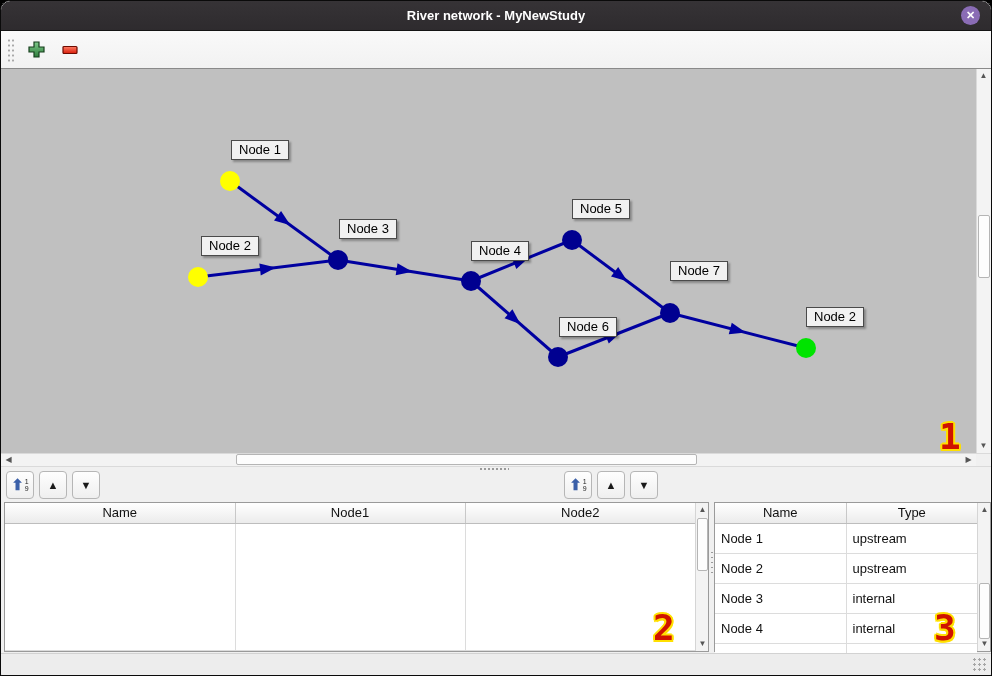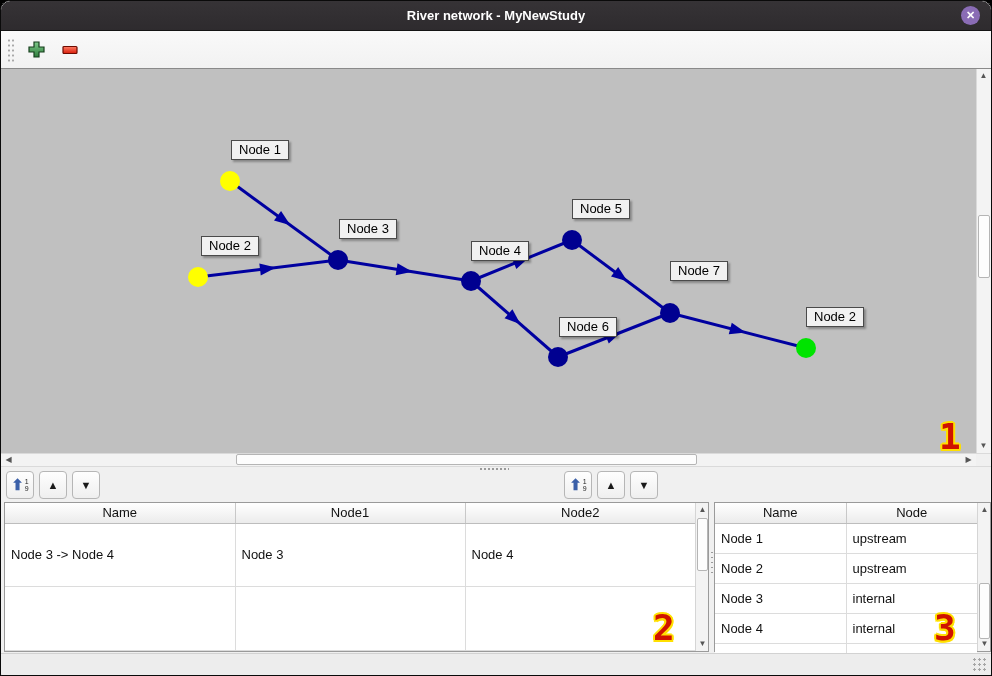--- a/index.html
+++ b/index.html
@@ -225,25 +225,20 @@
           </colgroup>
         <thead>
             <tr>
               <th>Name</th>
               <th>Node1</th>
               <th>Node2</th>
             </tr>
           </thead>
         <tbody>
             <tr>
-              <td>Node 3 -&gt; Node 4</td>
-              <td>Node 3</td>
-              <td>Node 4</td>
-            </tr>
-            <tr>
               <td></td>
               <td></td>
               <td></td>
             </tr>
           </tbody>
       </table>
       <div class="tbl-scroll">
         <div class="sb-arrow" style="top:1px; left:0;">▲</div>
         <div class="sb-thumb" style="left:1px; top:15px; width:11px; height:53px;"></div>
         <div class="sb-arrow" style="bottom:1px; left:0;">▼</div>
@@ -254,21 +249,21 @@
     </div>
     <div class="table-frame frame-right">
       <table id="node-table" style="width:262px;">
         <colgroup>
             <col style="width:131px">
             <col style="width:131px">
           </colgroup>
         <thead>
             <tr>
               <th>Name</th>
-              <th>Node</th>
+              <th>Type</th>
             </tr>
           </thead>
         <tbody>
             <tr>
               <td>Node 1</td>
               <td>upstream</td>
             </tr>
             <tr>
               <td>Node 2</td>
               <td>upstream</td>

